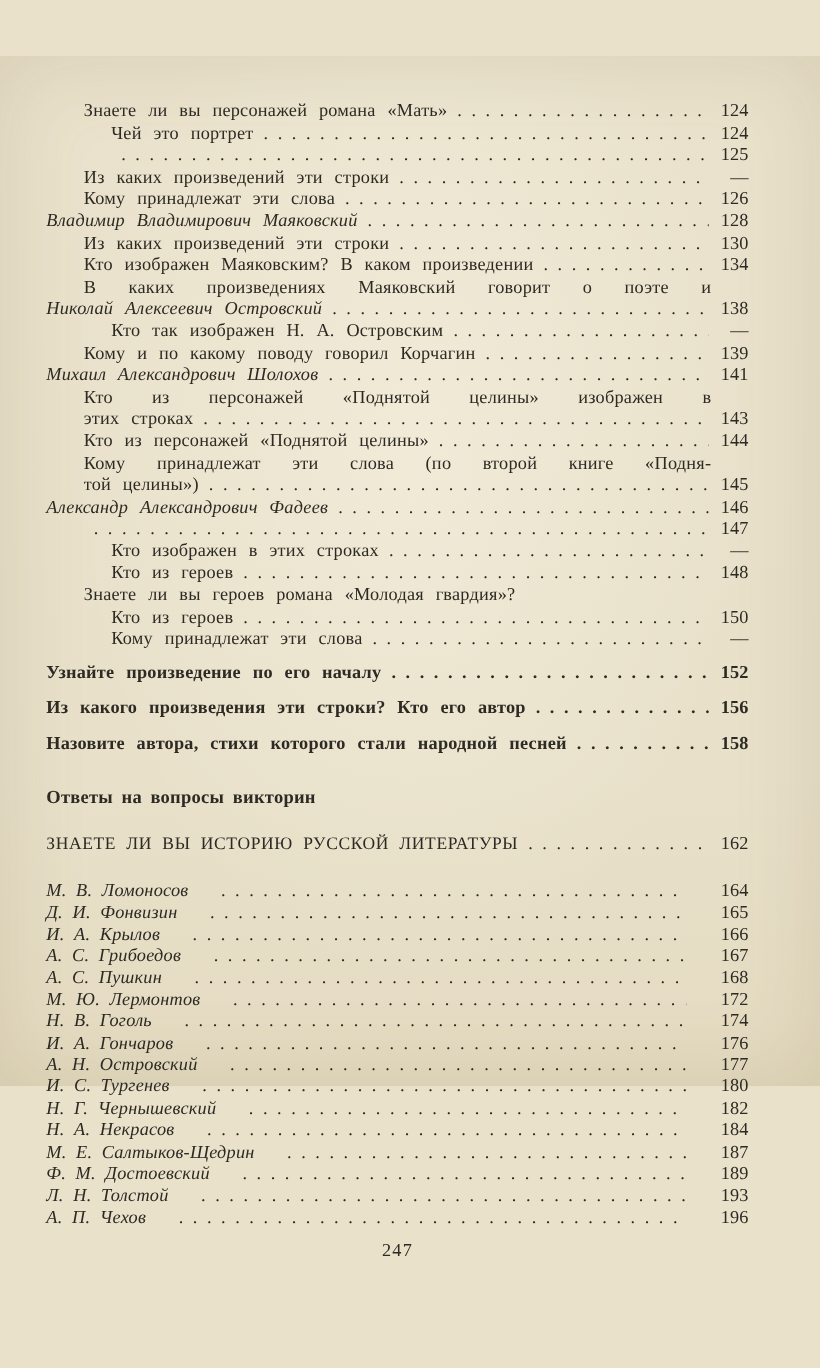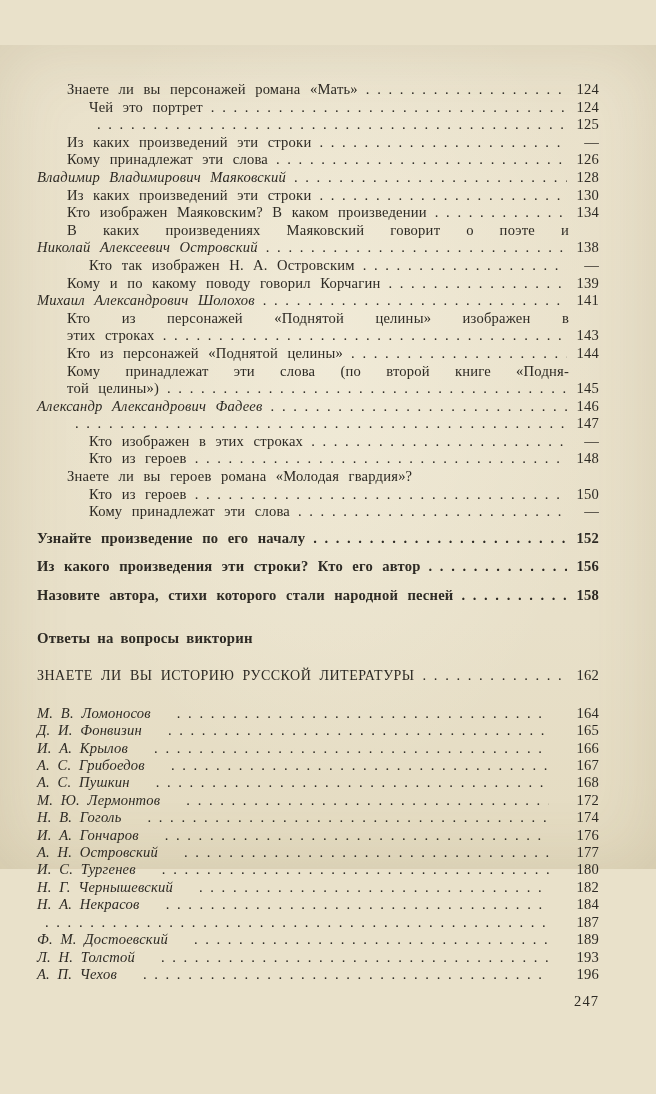--- a/index.html
+++ b/index.html
@@ -59,21 +59,21 @@
     letter-spacing: 0.2px;
     word-spacing: 0.2em;
   }
   .caps-block { margin-top: 20px; }
   .caps-block .row .txt { font-size: 14px; letter-spacing: 0.5px; word-spacing: 0.3em; }
   .authors-block { margin-top: 20px; }
   .authors-block .row { line-height: 17.4px; gap: 18px; }
   .authors-block .row .txt { font-style: italic; word-spacing: 0.26em; }
   .folio {
     margin-top: 10px;
-    text-align: right;
+    text-align: center;
     font-size: 14.6px;
     letter-spacing: 1px;
   }
 </style>
 </head>
 <body style="--paper: #e9e1ca; --ink: #2d2a24;">
 
 <div class="sheet">
   <div id="main-toc" class="toc-block">
       <div class="row indent-1">
@@ -277,20 +277,21 @@
         <span class="txt">Н. Г. Чернышевский</span>
         <span class="leader"></span>
         <span class="pg">182</span>
       </div>
       <div class="row indent-0 author">
         <span class="txt">Н. А. Некрасов</span>
         <span class="leader"></span>
         <span class="pg">184</span>
       </div>
       <div class="row indent-0 author">
+        <span class="txt">М. Е. Салтыков-Щедрин</span>
         <span class="leader"></span>
         <span class="pg">187</span>
       </div>
       <div class="row indent-0 author">
         <span class="txt">Ф. М. Достоевский</span>
         <span class="leader"></span>
         <span class="pg">189</span>
       </div>
       <div class="row indent-0 author">
         <span class="txt">Л. Н. Толстой</span>

